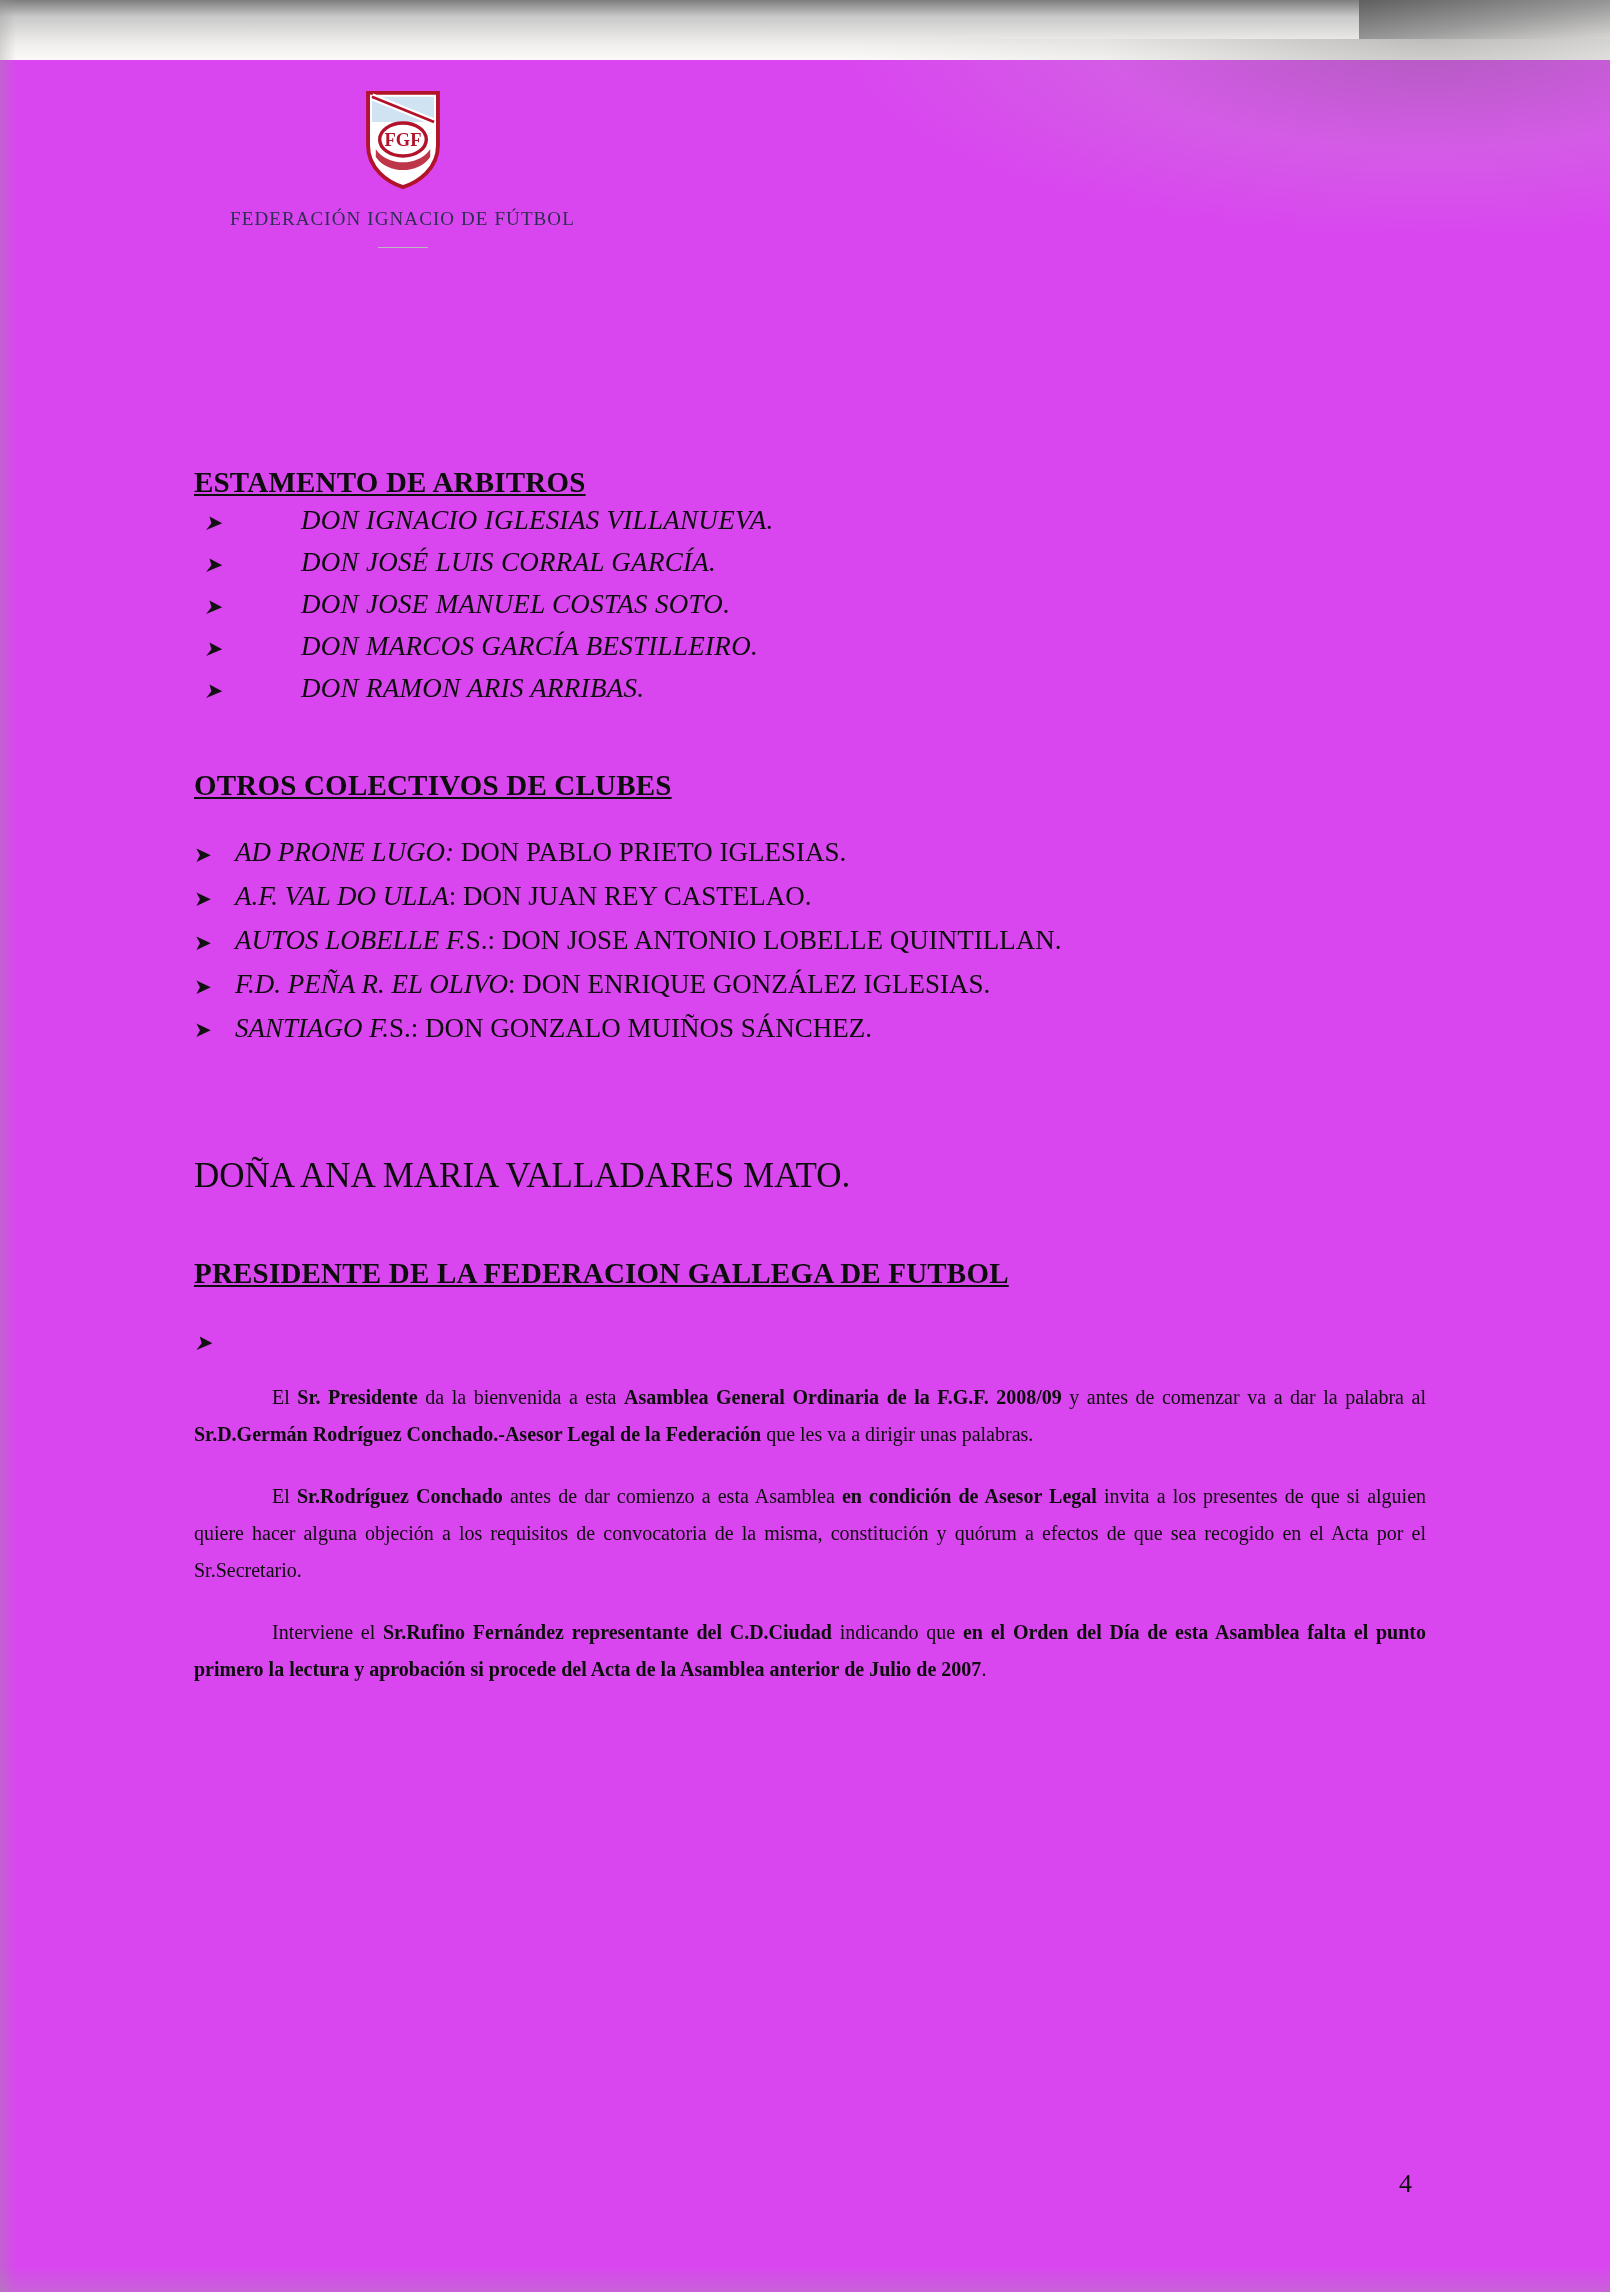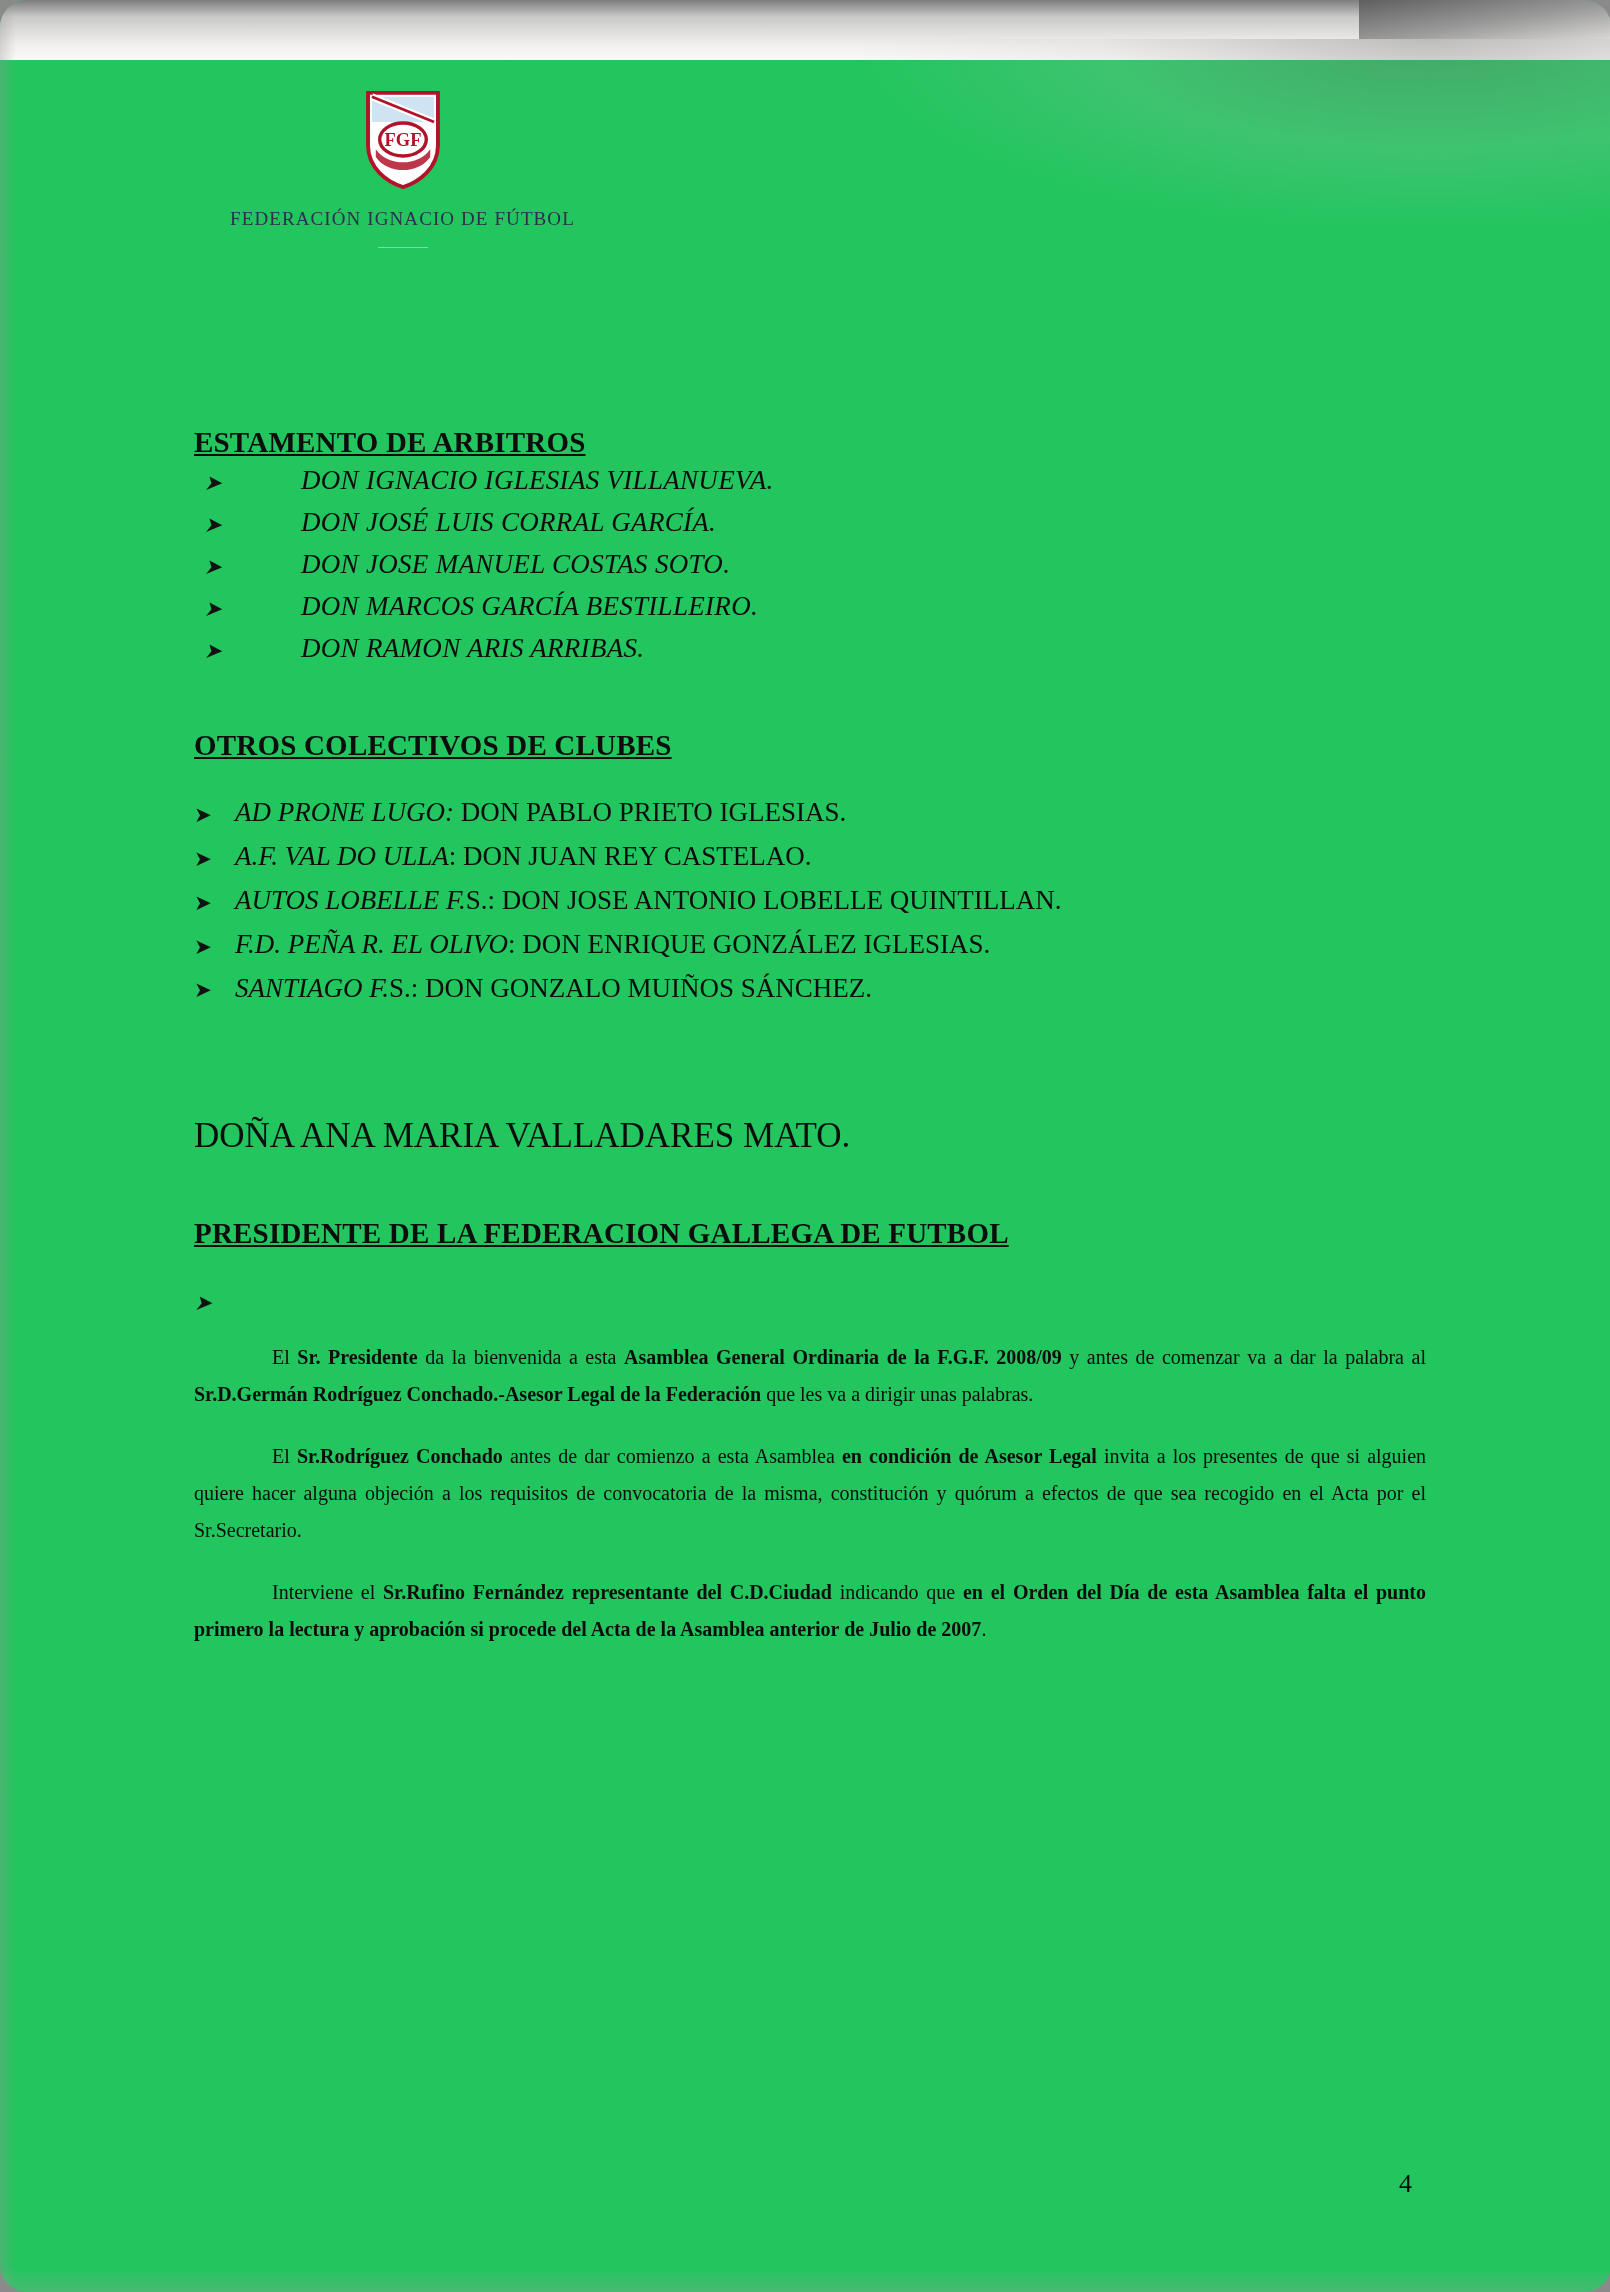--- a/index.html
+++ b/index.html
@@ -5,25 +5,24 @@
   html, body {
     margin: 0;
     padding: 0;
     background: #8a8a8a;
   }
   .page {
     position: relative;
     width: 1611px;
     height: 2292px;
     margin: 0 auto;
-    background: #22c55e;
+    background: #d946ef;
     overflow: hidden;
     font-family: "Liberation Serif", serif;
     color: #0d0d0d;
-    border-radius: 27px;
   }
   
   .scan-top-shadow {
     position: absolute;
     top: 0; left: 0; right: 0;
     height: 60px;
     background: linear-gradient(to bottom, #7d7d7d 0%, #c9c9c9 28%, #efeeec 72%, #fbfaf8 100%);
   }
   .scan-corner {
     position: absolute;
@@ -81,21 +80,21 @@
     width: 50px;
     height: 1px;
     background: #b9b9b9;
     margin: 17.5px auto 0 auto;
   }
 
   
   .content {
     position: absolute;
     left: 194px;
-    top: 426px;
+    top: 466px;
     width: 1232px;
   }
   h2.section {
     font-size: 29px;
     font-weight: bold;
     text-decoration: underline;
     margin: 0;
     letter-spacing: 0.2px;
   }
   .sec-arbitros { margin-bottom: 49px; }

